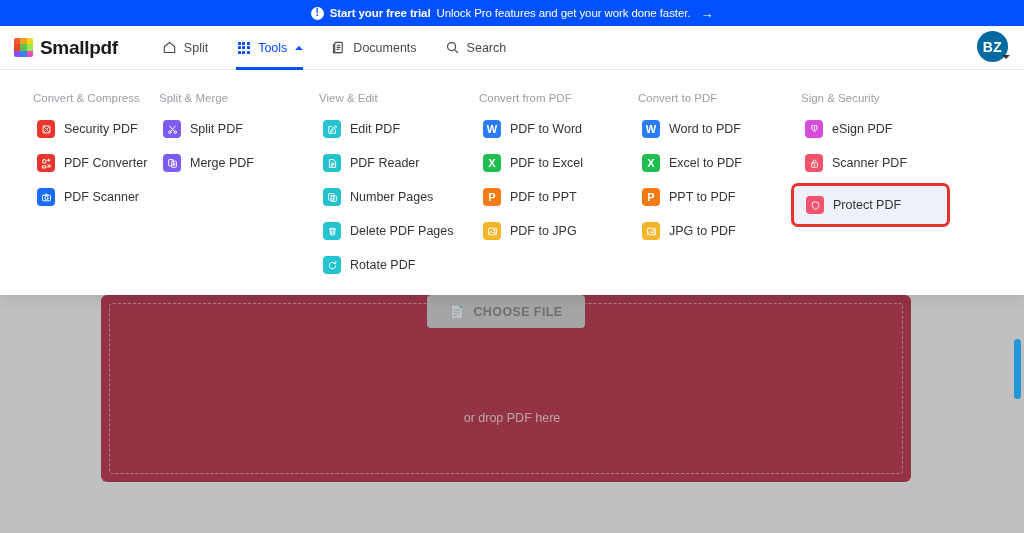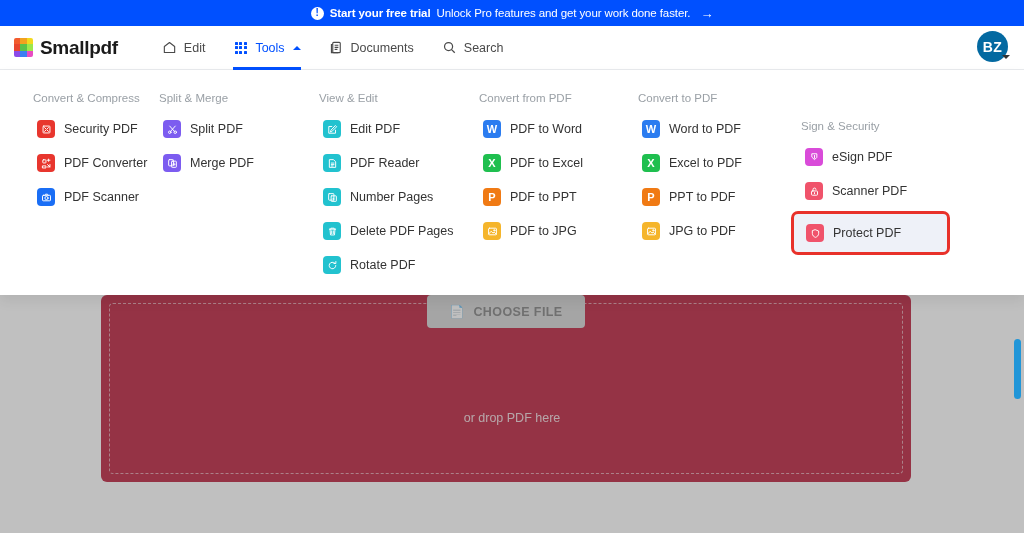--- a/index.html
+++ b/index.html
@@ -182,21 +182,21 @@
       <div class="logo-name">Smallpdf</div>
     </div>
 
     <div class="nav">
       <div class="nav-item">
         <span class="nav-ico">
           <svg width="15" height="15" viewBox="0 0 16 16" fill="none" stroke="#4a4a4a" stroke-width="1.2" stroke-linejoin="round">
             <path d="M2.5 7L8 2.7 13.5 7v6.3h-11z"></path>
           </svg>
         </span>
-        <span>Edit</span>
+        <span>Split</span>
       </div>
 
       <div class="nav-item active">
         <span class="nav-ico">
           <span class="dots-grid">
               <i></i>
               <i></i>
               <i></i>
               <i></i>
               <i></i>
@@ -397,21 +397,21 @@
             <span class="tool-ico" style="background: rgb(245, 181, 43);">
               <svg width="11" height="11" viewBox="0 0 16 16" fill="none" stroke="#fff" stroke-width="1.4" stroke-linecap="round" stroke-linejoin="round">
                 <rect x="2.3" y="3.2" width="11.4" height="9.6" rx="1.2"></rect>
                 <circle cx="10.6" cy="6.3" r="1"></circle>
                 <path d="M2.6 11.4l3.5-3.8 2.6 2.8 1.6-1.6 3.1 3"></path>
               </svg>
             </span>
             <span class="tool-label">JPG to PDF</span>
           </div>
         </div>
-        <div class="col" style="margin-left: 0px; width: 190px; padding-left: 0px; margin-top: 28px;">
+        <div class="col" style="margin-left: 0px; width: 190px; padding-left: 0px;">
           <div class="col-title">Sign &amp; Security</div>
           <div class="tool">
             <span class="tool-ico" style="background: rgb(217, 75, 217);">
               <svg width="11" height="11" viewBox="0 0 16 16" fill="none" stroke="#fff" stroke-width="1.4" stroke-linecap="round" stroke-linejoin="round">
                 <path d="M4.6 2.6h6.8v5.2L8 11.2 4.6 7.8z"></path>
                 <path d="M8 5v4"></path>
               </svg>
             </span>
             <span class="tool-label">eSign PDF</span>
           </div>

